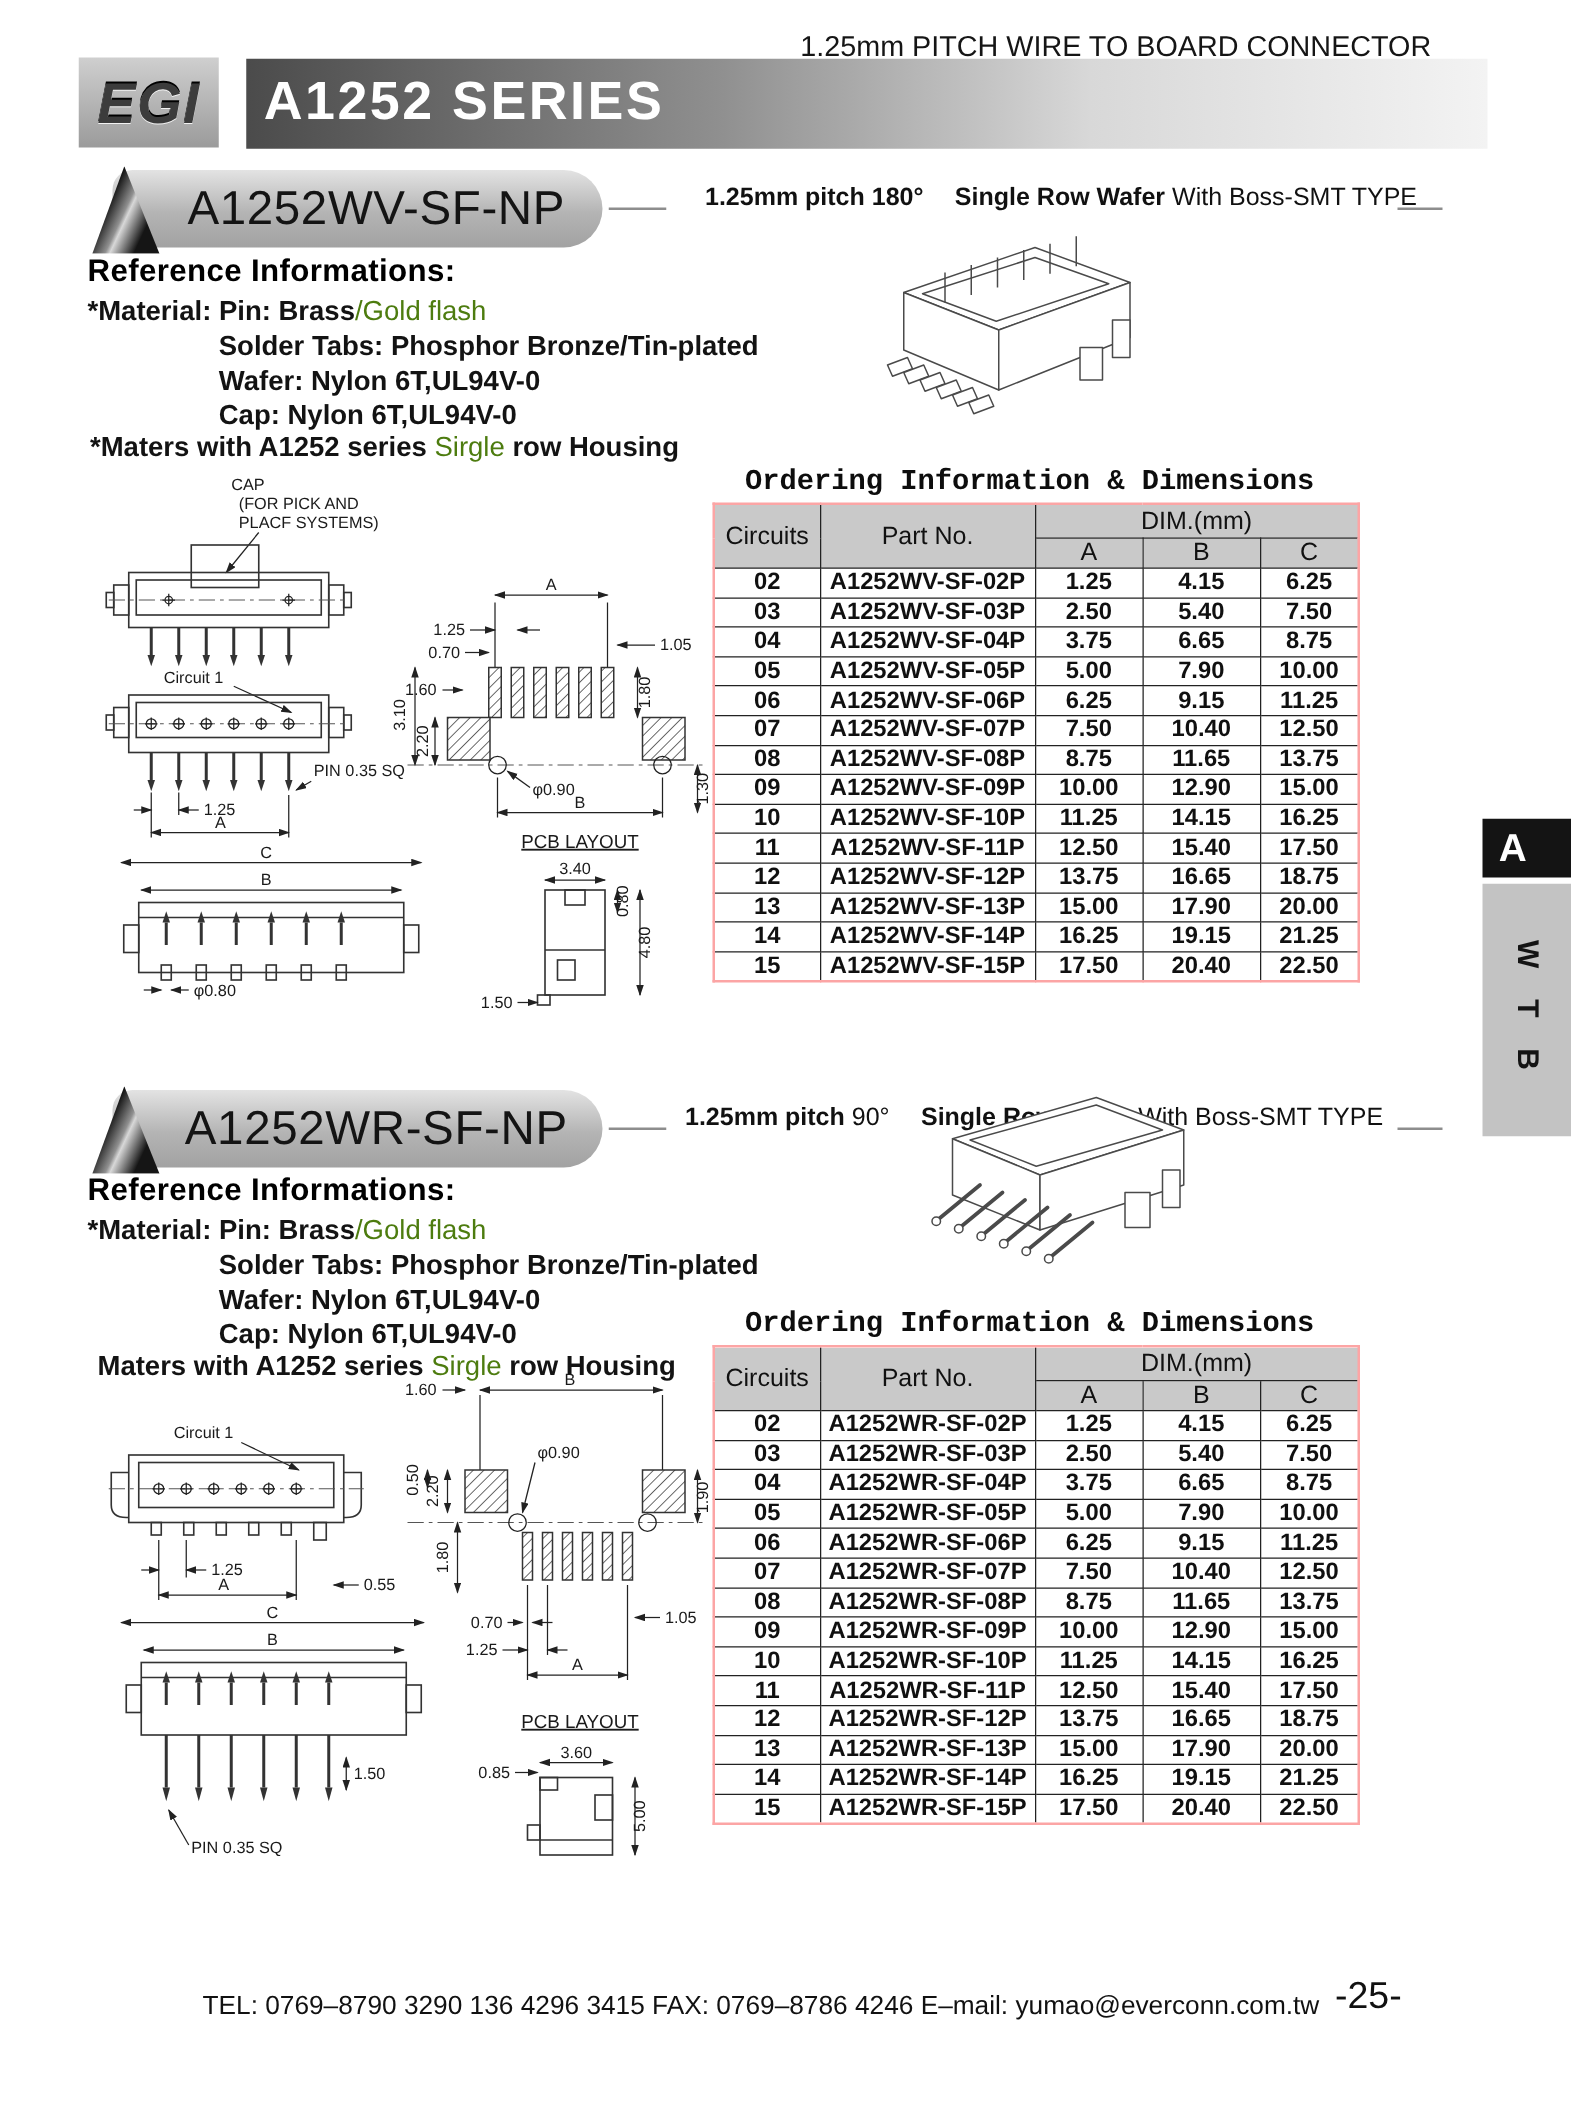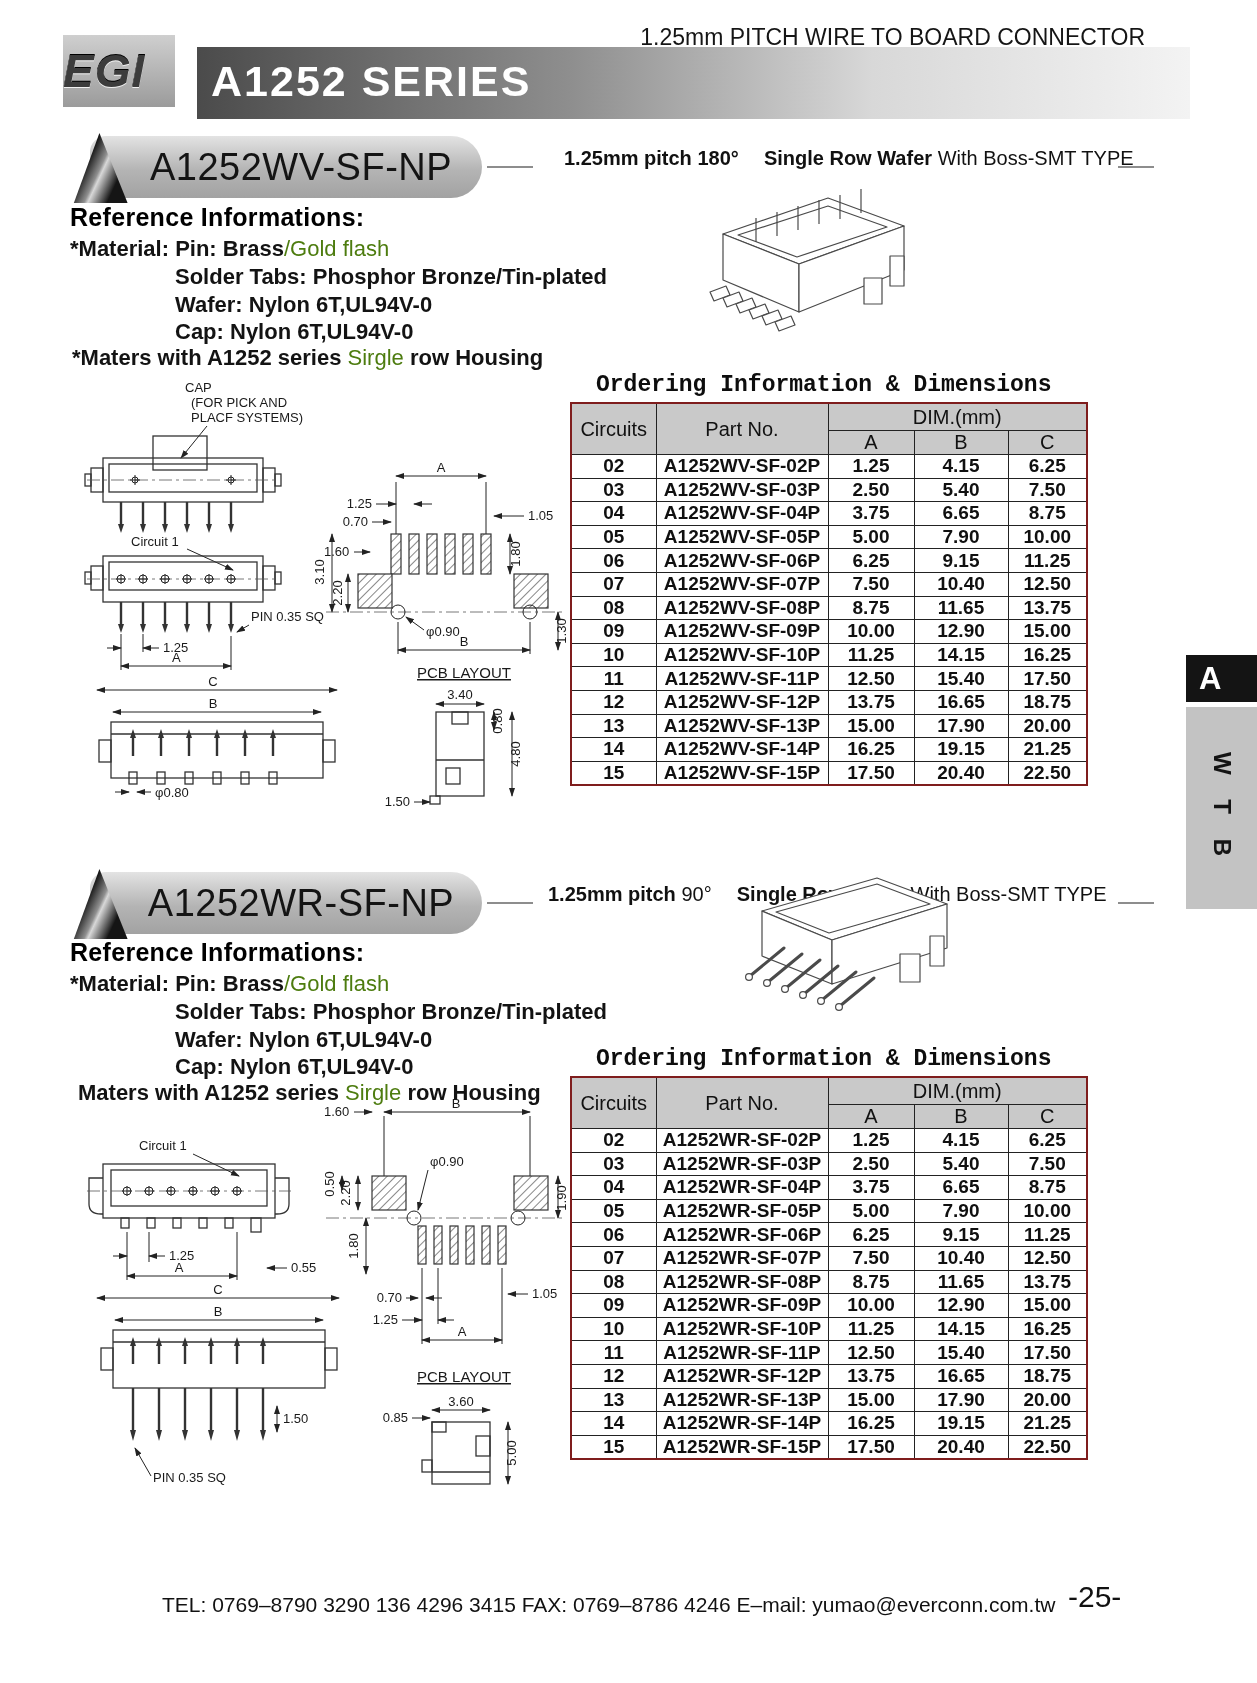--- a/index.html
+++ b/index.html
@@ -1,21 +1,21 @@
 <!DOCTYPE html>
 <html><head>
 <meta charset="utf-8">
 <style>
   html,body{margin:0;padding:0;background:#888;}
   .page{position:relative;width:1257px;height:1683px;background:#ffffff;margin:0 auto;
         font-family:"Liberation Sans",sans-serif;overflow:hidden;color:#111;}
 
   
-  .logo-box{position:absolute;left:63px;top:35px;width:112px;height:72px;
-            background:linear-gradient(#cfcfcf,#9b9b9b);display:flex;align-items:center;justify-content:flex-start;}
+  .logo-box{position:absolute;left:63px;top:46px;width:112px;height:72px;
+            background:linear-gradient(#cfcfcf,#9b9b9b);display:flex;align-items:center;justify-content:center;}
   .logo-text{font-size:46px;font-weight:900;font-style:italic;letter-spacing:1px;color:#3c3c3c;
              text-shadow:0 1px 0 #f2f2f2,0 -1px 0 #000;}
   .header-bar{position:absolute;left:197px;top:47px;width:993px;height:72px;
               background:linear-gradient(to right,#4b4b4b,#8f8f8f 38%,#d8d8d8 68%,#f3f3f3);}
   .series-title{position:absolute;left:14px;top:10px;color:#fff;font-size:43px;font-weight:800;letter-spacing:2px;}
   .header-tagline{position:absolute;right:112px;top:24px;font-size:23px;color:#151515;}
 
   
   .banner-pill{position:absolute;left:90px;width:392px;height:62px;border-radius:16px 31px 31px 16px;
                background:linear-gradient(#e3e3e3,#b4b4b4 55%,#a2a2a2);
@@ -31,21 +31,21 @@
 
   
   .ref-h{position:absolute;font-size:25px;font-weight:900;letter-spacing:.3px;color:#000;}
   .ref-line{position:absolute;font-size:22px;font-weight:700;color:#131313;white-space:nowrap;}
   .ref-line .light{font-weight:400;color:#4d7c0f;}
 
   
   .tbl-wrap{position:absolute;left:570px;width:520px;}
   .tbl-title{font-family:Liberation Mono, monospace;font-size:23px;font-weight:700;color:#0d0d0d;
              margin:0 0 4px 26px;white-space:nowrap;}
-  table.dim-table{border-collapse:collapse;width:516px;table-layout:fixed;border:2px solid #7f1d1d;}
+  table.dim-table{border-collapse:collapse;width:516px;table-layout:fixed;border:2px solid #fca5a5;}
   .dim-table th,.dim-table td{border:1px solid #222;text-align:center;padding:0;overflow:hidden;white-space:nowrap;}
   .dim-table thead th{background:#c9c9c9;font-weight:400;font-size:20px;color:#111;}
   .dim-table thead tr.r1 th{height:26px;}
   .dim-table thead tr.r2 th{height:22px;}
   .dim-table tbody td{height:22.6px;font-size:19px;font-weight:700;color:#101010;background:#fff;}
 
   
   svg.draw{position:absolute;overflow:visible;}
   svg .t{font-family:"Liberation Sans",sans-serif;font-size:13px;fill:#1a1a1a;}
   svg .tm{text-anchor:middle;}

